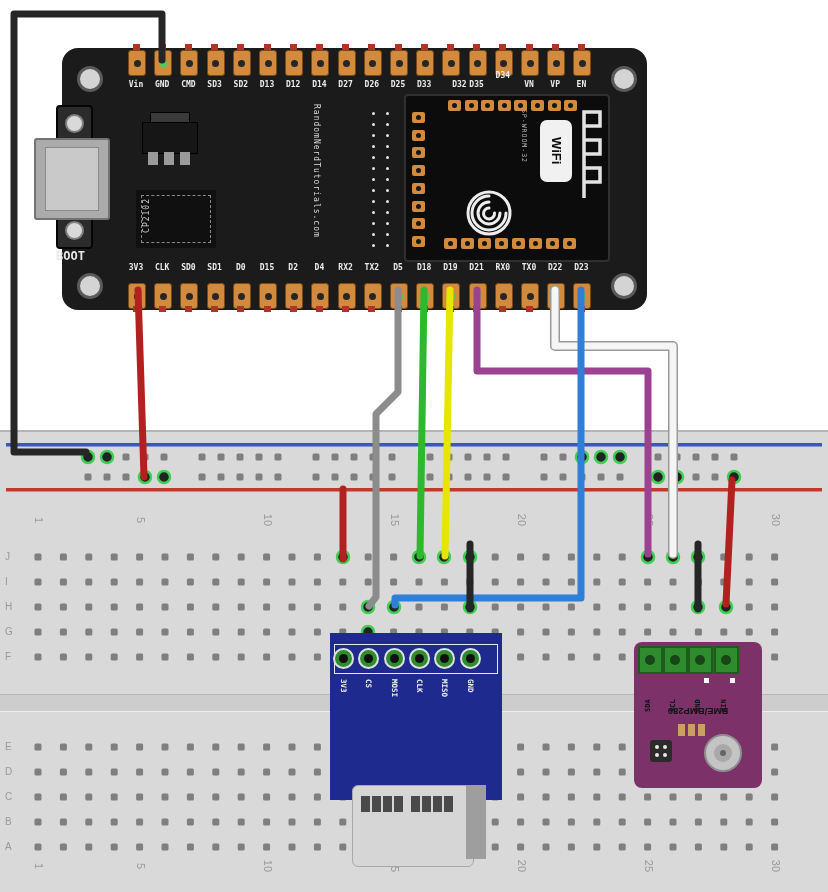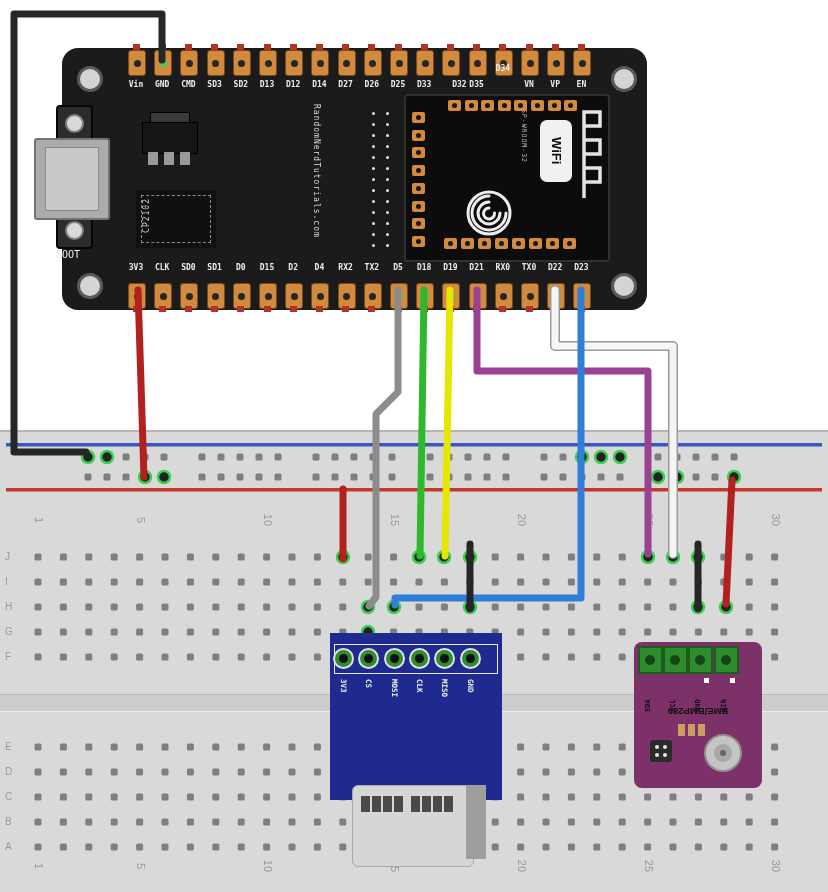--- a/index.html
+++ b/index.html
@@ -19,21 +19,21 @@
   .chole{position:absolute;width:20px;height:20px;border-radius:50%;background:#d4d4d4;border:3px solid #5a5a5a}
   .pad{position:absolute;width:16px;height:24px;background:var(--pad,#d28a3f);
        border:1px solid #7a4a15;border-radius:3px}
   .pad i{position:absolute;left:50%;top:50%;width:7px;height:7px;margin:-3.5px;border-radius:50%;
          background:#262626;display:block}
   .pad.on i{background:#43d15c}
   .nub{position:absolute;width:7px;height:6px;background:#b23327}
   .pinlabel{position:absolute;transform:translateX(-50%);font-size:8px;font-weight:bold;color:#ececec;white-space:nowrap}
   .btn{position:absolute;width:33px;height:33px;background:#2b2b2b;border:2px solid #050505;border-radius:4px}
   .btn:after{content:"";position:absolute;inset:7px;border-radius:50%;background:#d9d9d9;border:2px solid #7f7f7f}
-  .btnlabel{position:absolute;color:#e8e8e8;font-size:10px;font-weight:normal}
+  .btnlabel{position:absolute;color:#e8e8e8;font-size:12px;font-weight:bold}
   .usb{position:absolute;left:-28px;top:90px;width:72px;height:78px;background:#ababab;
        border:2px solid #737373;border-radius:3px}
   .usb:after{content:"";position:absolute;left:9px;right:9px;top:7px;bottom:7px;background:#c9c9c9;border:1px solid #8a8a8a}
   .vreg-tab{position:absolute;left:88px;top:64px;width:38px;height:11px;background:#3a3a3a;border:1px solid #000}
   .vreg{position:absolute;left:80px;top:74px;width:54px;height:30px;background:#161616;border:1px solid #000}
   .vleg{position:absolute;top:104px;width:10px;height:13px;background:#9a9a9a}
   .cp{position:absolute;left:74px;top:142px;width:80px;height:58px;background:#101010;
       outline:1px dashed #8a8a8a;outline-offset:-6px}
   .cp span{position:absolute;left:6px;top:8px;writing-mode:vertical-rl;transform:rotate(180deg);
            font-size:8px;color:#cfcfcf;letter-spacing:1px}
@@ -695,21 +695,21 @@
       <div class="pinlabel" style="left: 388.4px; top: 32px; padding-left: 18px;">D32</div>
       <div class="pad" style="left: 406.6px; top: 2px;">
         <i></i>
       </div>
       <div class="nub" style="left: 411.1px; top: -4px;"></div>
       <div class="pinlabel" style="left: 414.6px; top: 32px;">D35</div>
       <div class="pad" style="left: 432.8px; top: 2px;">
         <i></i>
       </div>
       <div class="nub" style="left: 437.3px; top: -4px;"></div>
-      <div class="pinlabel" style="left: 440.8px; top: 16px;">D34</div>
+      <div class="pinlabel" style="left: 440.8px; top: 23px;">D34</div>
       <div class="pad" style="left: 459px; top: 2px;">
         <i></i>
       </div>
       <div class="nub" style="left: 463.5px; top: -4px;"></div>
       <div class="pinlabel" style="left: 467px; top: 32px;">VN</div>
       <div class="pad" style="left: 485.2px; top: 2px;">
         <i></i>
       </div>
       <div class="nub" style="left: 489.7px; top: -4px;"></div>
       <div class="pinlabel" style="left: 493.2px; top: 32px;">VP</div>

